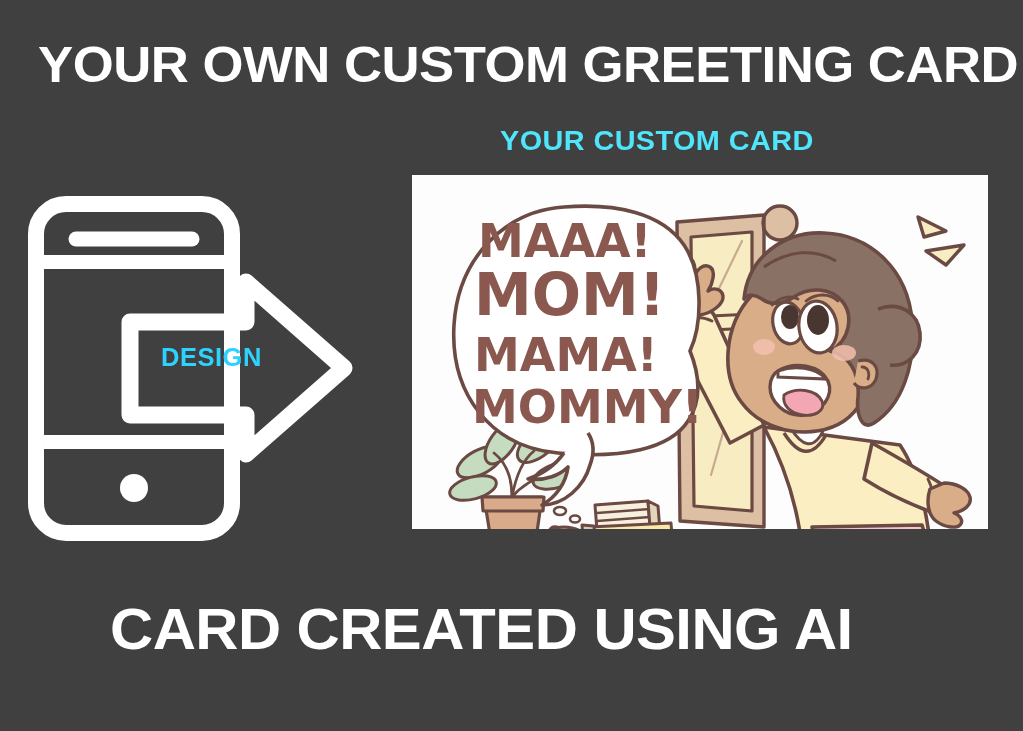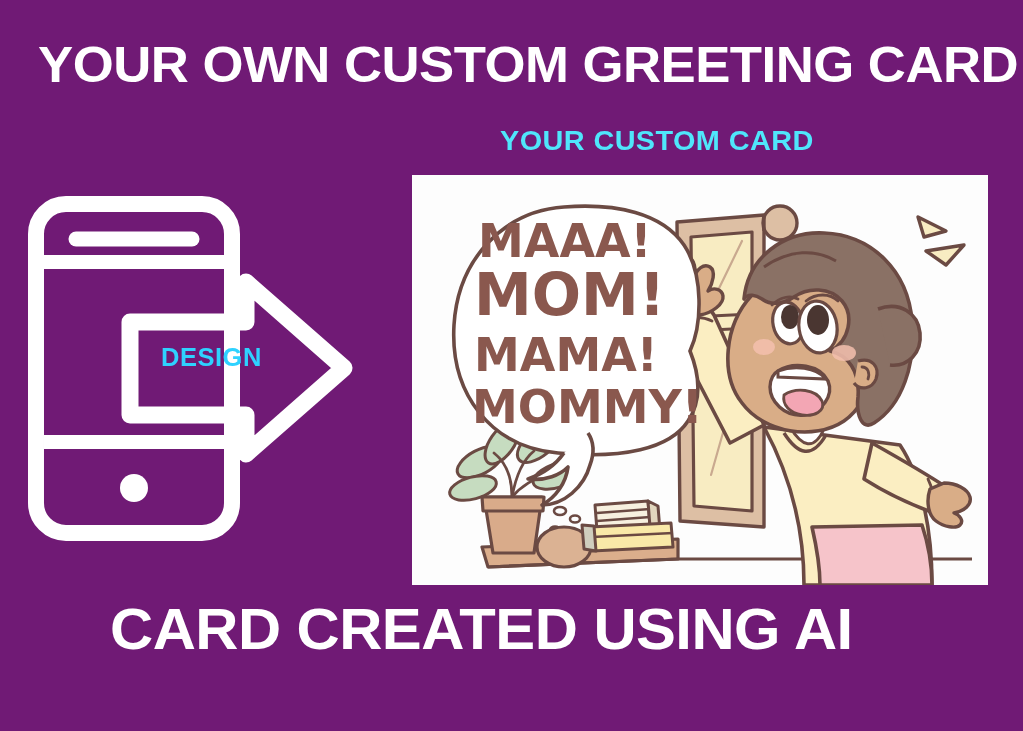--- a/index.html
+++ b/index.html
@@ -9,21 +9,21 @@
     background: #ffffff;
   }
   body {
     font-family: "Liberation Sans", sans-serif;
   }
 
   #stage {
     position: relative;
     width: 1023px;
     height: 731px;
-    background: #701a75;
+    background: #404040;
     overflow: hidden;
   }
 
   
   .headline {
     position: absolute;
     font-family: "Liberation Sans", sans-serif;
     font-weight: bold;
     color: #ffffff;
     letter-spacing: -0.5px;
@@ -84,21 +84,21 @@
     transform: scaleX(1.02);
     transform-origin: left center;
   }
 
   
   #card {
     position: absolute;
     left: 412px;
     top: 175px;
     width: 576px;
-    height: 410px;
+    height: 354px;
     background: #fdfdfd;
     overflow: hidden;
   }
   #card svg { display: block; }
 
   .bubble-text {
     font-family: "DejaVu Sans", sans-serif;
     font-weight: bold;
     fill: #8a584e;
   }

